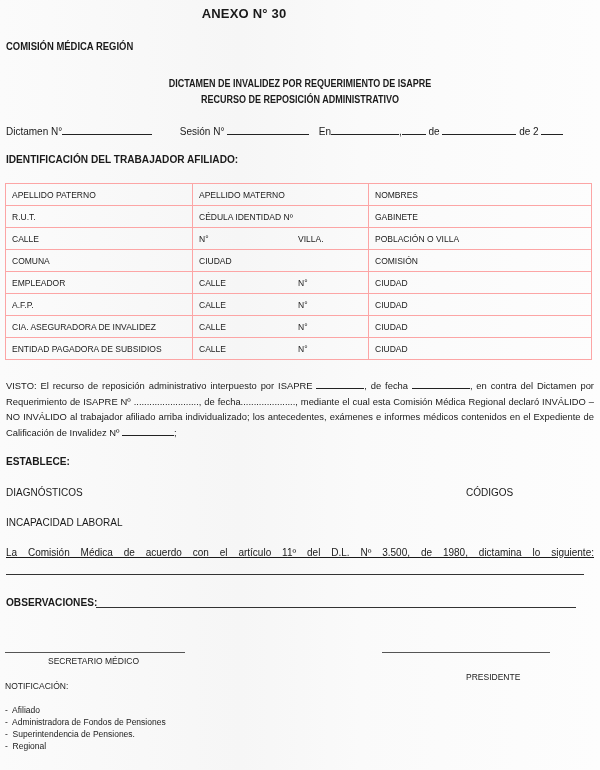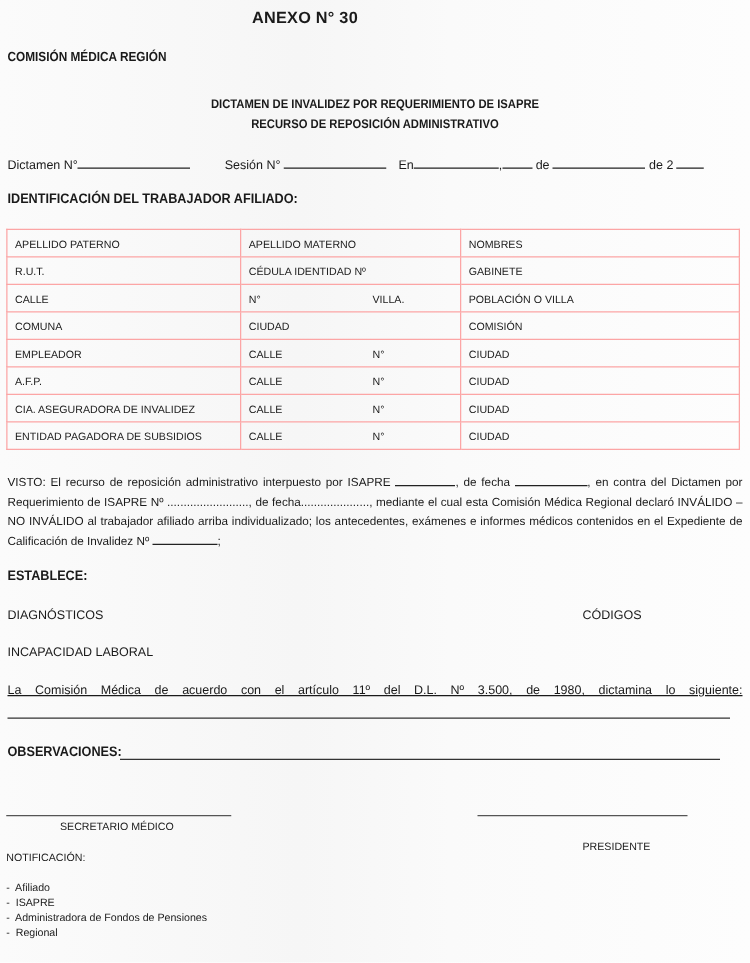--- a/index.html
+++ b/index.html
@@ -206,16 +206,16 @@
 <div class="abs hline obs-line"></div>
 
 <div class="abs hline sig1-line"></div>
 <div class="abs hline sig2-line"></div>
 <div class="abs sig1-label">SECRETARIO MÉDICO</div>
 <div class="abs sig2-label">PRESIDENTE</div>
 
 <div class="abs notif">NOTIFICACIÓN:</div>
 <ul class="abs notif-list">
   <li>Afiliado</li>
-  <li>ISAPRE</li>
   <li>Administradora de Fondos de Pensiones</li>
+  <li>Superintendencia de Pensiones.</li>
   <li>Regional</li>
 </ul>
 
 </body></html>

